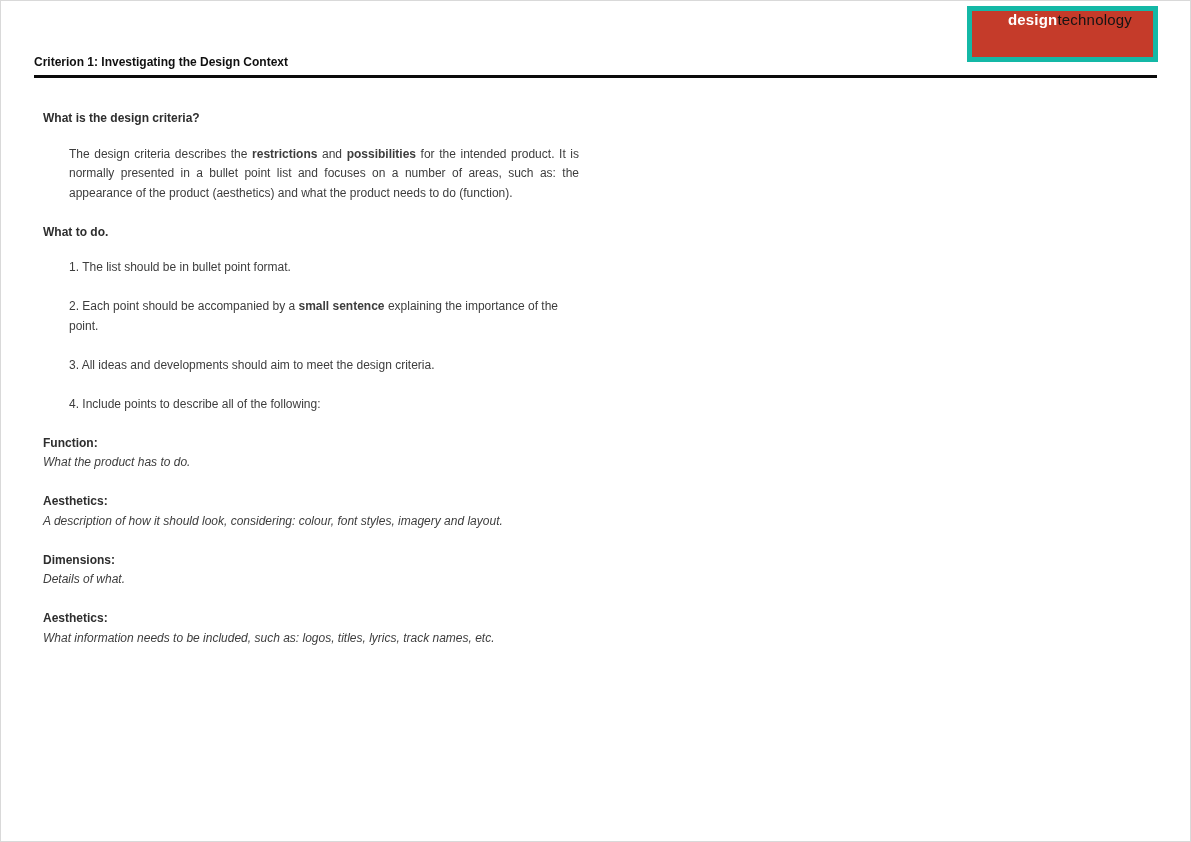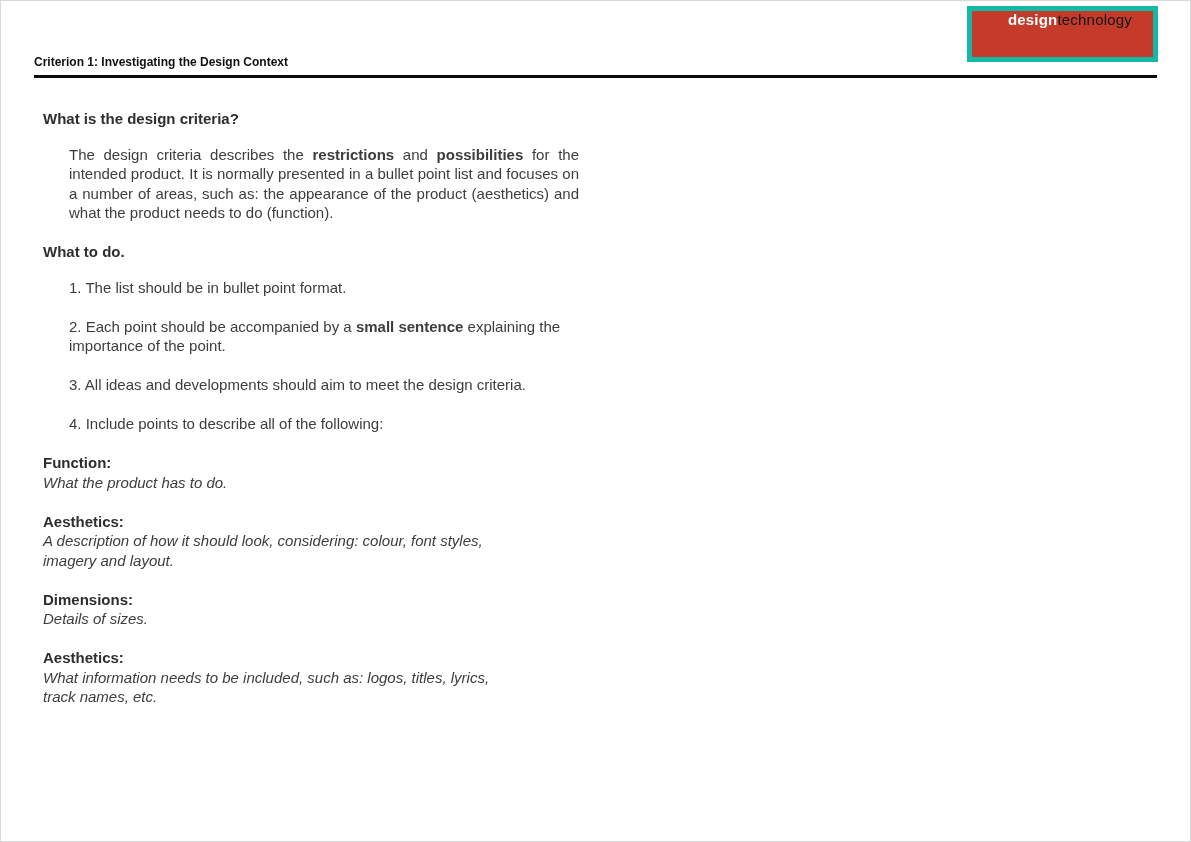--- a/index.html
+++ b/index.html
@@ -45,21 +45,21 @@
   .title {
     font-size: 12px;
     font-weight: bold;
     color: #101010;
   }
   .content {
     position: absolute;
     left: 42px;
     top: 108px;
     width: 570px;
-    font-size: 15px;
+    font-size: 12px;
     line-height: 19.5px;
   }
   .sec-heading { font-weight: bold; color: #2e2e2e; }
   .para { margin: 16px 0 0 26px; }
   .justify { text-align: justify; width: 510px; }
   .w505 { width: 505px; }
   .mt { margin-top: 19.5px; }
   .subpoint { margin-top: 19.5px; }
   .sub-label { font-weight: bold; color: #2e2e2e; }
   .sub-desc { width: 480px; font-style: italic; }
@@ -98,21 +98,21 @@
       <div class="sub-desc">What the product has to do.</div>
     </div>
 
     <div class="subpoint">
       <div class="sub-label">Aesthetics:</div>
       <div class="sub-desc">A description of how it should look, considering: colour, font styles, imagery and layout.</div>
     </div>
 
     <div class="subpoint">
       <div class="sub-label">Dimensions:</div>
-      <div class="sub-desc">Details of sizes.</div>
+      <div class="sub-desc">Details of what.</div>
     </div>
 
     <div class="subpoint">
       <div class="sub-label">Aesthetics:</div>
       <div class="sub-desc">What information needs to be included, such as: logos, titles, lyrics, track names, etc.</div>
     </div>
 
   </div>
 </div>
 

